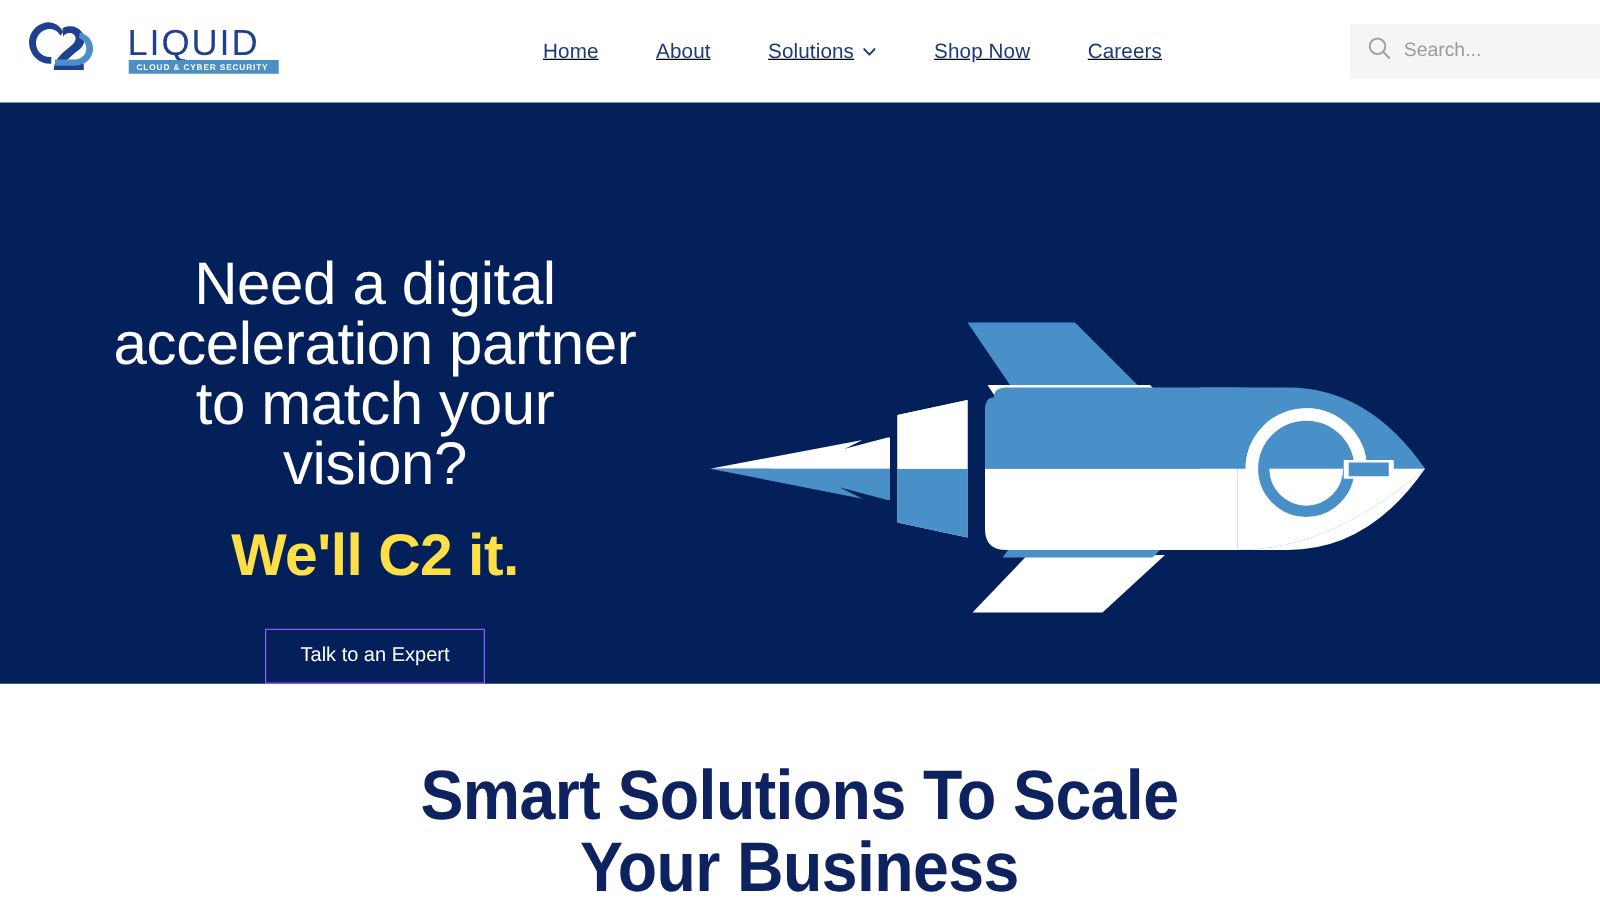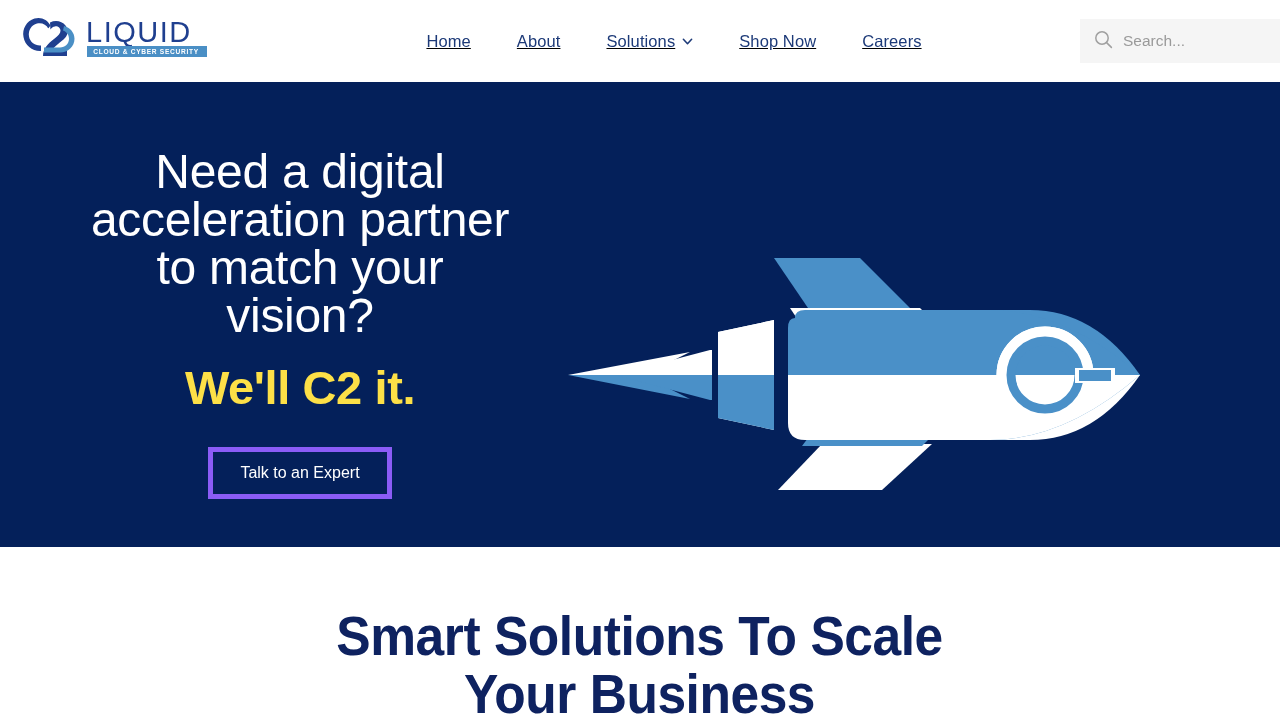--- a/index.html
+++ b/index.html
@@ -17,22 +17,22 @@
     height: 82px;
     background: #ffffff;
     display: flex;
     align-items: center;
     padding: 0 0 0 20px;
     position: relative;
   }
 
   .brand {
     display: flex;
-    align-items: flex-start;
-    gap: 4px;
+    align-items: center;
+    gap: 20px;
     cursor: pointer;
     flex: 0 0 auto;
   }
   .brand-mark { display: block; }
   .brand-word { display: block; }
 
   .main-nav {
     flex: 1 1 auto;
     display: flex;
     align-items: flex-end;
@@ -83,21 +83,21 @@
     width: 100%;
   }
   .search-input::placeholder { color: #9a9a9a; }
 
   
   .hero {
     height: 465px;
     background: #04205a;
     position: relative;
     display: flex;
-    align-items: flex-start;
+    align-items: flex-end;
   }
   .hero-copy {
     width: 600px;
     padding-top: 66px;
     text-align: center;
   }
   .hero-title {
     color: #ffffff;
     font-size: 48px;
     font-weight: 400;
@@ -110,21 +110,21 @@
     color: #fde047;
     font-size: 47px;
     font-weight: 700;
     letter-spacing: -0.4px;
     margin-top: 24px;
   }
   .hero-cta {
     display: inline-block;
     margin-top: 36px;
     padding: 13px 27px;
-    border: 5px solid #8b5cf6;
+    border: 1px solid #8b5cf6;
     background: transparent;
     color: #ffffff;
     font-family: "Liberation Sans", sans-serif;
     font-size: 16px;
     line-height: 1;
     cursor: pointer;
   }
 
   .hero-art {
     position: absolute;

